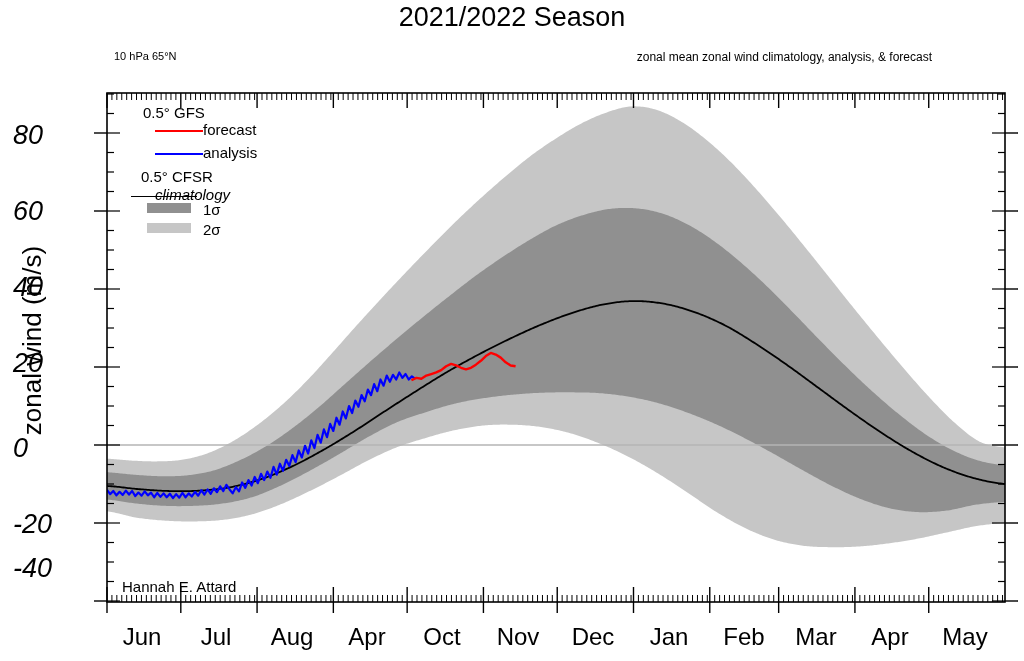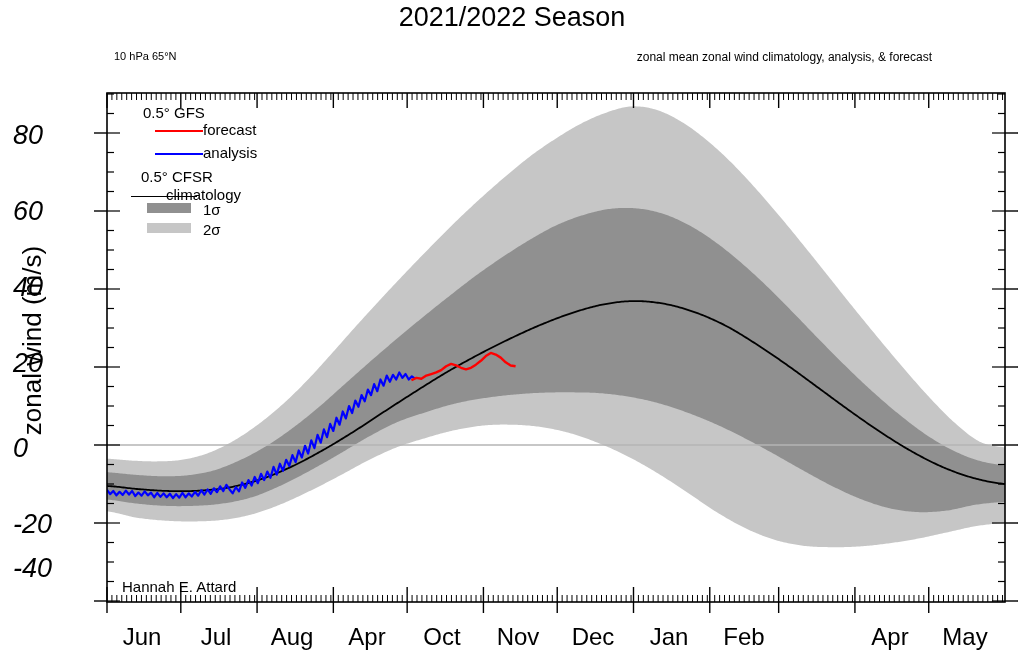--- a/index.html
+++ b/index.html
@@ -114,20 +114,21 @@
 
   <div class="xtick-label" style="left:82px;">Jun</div>
   <div class="xtick-label" style="left:156px;">Jul</div>
   <div class="xtick-label" style="left:232px;">Aug</div>
   <div class="xtick-label" style="left:307px;">Apr</div>
   <div class="xtick-label" style="left:458px;">Nov</div>
   <div class="xtick-label" style="left:382px;">Oct</div>
   <div class="xtick-label" style="left:533px;">Dec</div>
   <div class="xtick-label" style="left:609px;">Jan</div>
   <div class="xtick-label" style="left:684px;">Feb</div>
+  <div class="xtick-label" style="left:756px;">Mar</div>
   <div class="xtick-label" style="left:830px;">Apr</div>
   <div class="xtick-label" style="left:905px;">May</div>
 
   <svg id="plot" width="1024" height="661" style="position:absolute;left:0;top:0;">
     <defs>
       <clipPath id="plotclip">
           <rect x="107" y="93" width="898" height="509"></rect>
         </clipPath>
     </defs>
     <g clip-path="url(#plotclip)">
@@ -596,19 +597,19 @@
   </svg>
 
   <div class="legend-heading" style="left:143px; top:104px;">0.5°  GFS</div>
   <div class="legend-swatch-line" style="left:155px; top:130px; width:48px; background:#ff0000;"></div>
   <div class="legend-entry" style="left:203px; top:121px;">forecast</div>
   <div class="legend-swatch-line" style="left:155px; top:153px; width:48px; background:#0000ff;"></div>
   <div class="legend-entry" style="left:203px; top:144px;">analysis</div>
 
   <div class="legend-heading" style="left:141px; top:168px;">0.5° CFSR</div>
   <div class="legend-swatch-line" style="left:131px; top:196px; width:66px; height:1px; background:#000000;"></div>
-  <div class="legend-entry" style="left:166px; top:186px;">climatology</div>
+  <div class="legend-entry" style="left:155px; top:186px;font-style:italic;">climatology</div>
   <div class="legend-swatch-box" style="left:147px; top:203px; background:#909090;"></div>
   <div class="legend-entry" style="left:203px; top:201px;">1σ</div>
   <div class="legend-swatch-box" style="left:147px; top:223px; background:#c6c6c6;"></div>
   <div class="legend-entry" style="left:203px; top:221px;">2σ</div>
 
 </div>
 
 </body></html>

